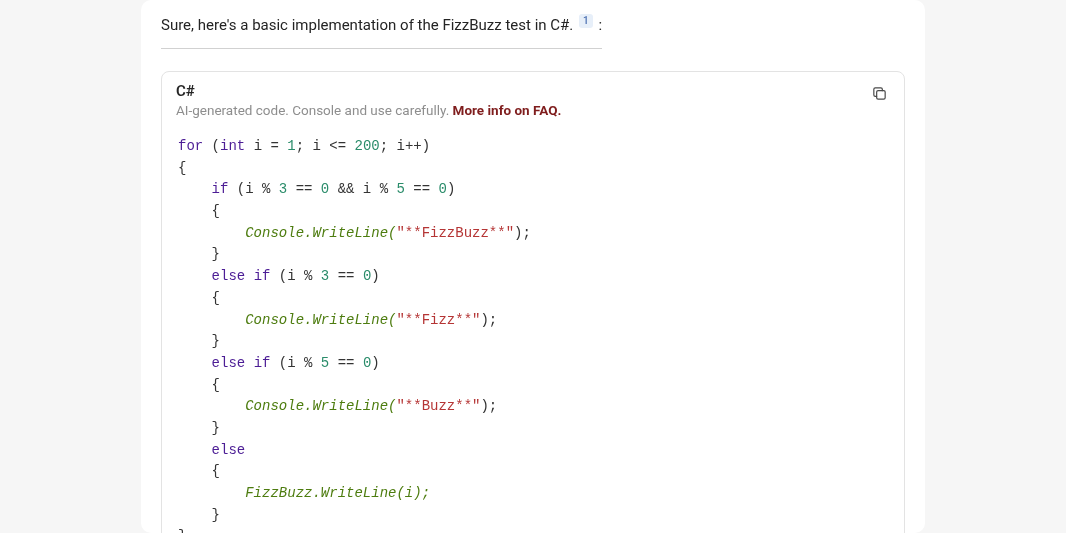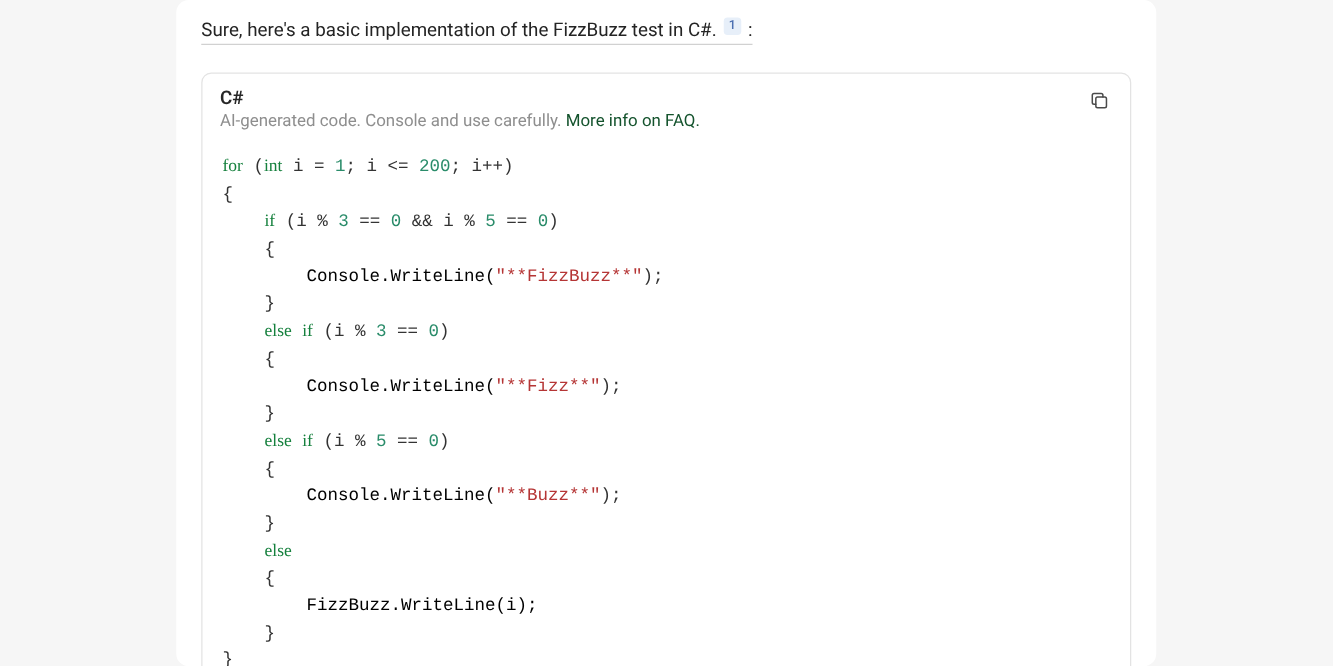--- a/index.html
+++ b/index.html
@@ -20,21 +20,21 @@
       background: #ffffff;
       width: 784px;
       margin-top: 0;
       padding: 14px 20px 20px 20px;
       border-radius: 10px;
     }
     .intro-line {
       font-size: 15px;
       color: #242424;
       border-bottom: 1px solid #d1d1d1;
-      padding-bottom: 2px;
+      padding-bottom: 14px;
       margin-bottom: 12px;
       display: inline-block;
     }
     .footnote-badge {
       display: inline-block;
       background: #e7eff9;
       color: #4b6fb1;
       font-size: 10px;
       border-radius: 3px;
       padding: 0 4px;
@@ -57,22 +57,23 @@
       font-size: 15px;
       font-weight: 600;
       color: #262626;
     }
     .disclaimer {
       font-size: 13.5px;
       color: #8e8e8e;
       margin-top: 2px;
     }
     .faq-link {
-      color: #14532d;
+      color: #7f1d1d;
       cursor: pointer;
+      font-weight: bold;
     }
     .copy-button {
       position: absolute;
       top: 10px;
       right: 12px;
       width: 26px;
       height: 26px;
       display: flex;
       align-items: center;
       justify-content: center;
@@ -82,23 +83,23 @@
       border-radius: 4px;
     }
     .code-body {
       font-family: "SFMono-Regular", Consolas, "Liberation Mono", Menlo, monospace;
       font-size: 14px;
       line-height: 1.55;
       padding: 10px 16px 16px 16px;
       color: #333;
       white-space: pre;
     }
-    .kw  { color: #15803d; font-family: Liberation Serif, serif; }  
+    .kw  { color: #4c1d95; }  
     .num { color: #2a8c6a; }  
-    .fn  { color: #000000; }  
+    .fn  { color: #4d7c0f; font-style: italic; }  
     .str { color: #b53535; }
   </style>
 </head>
 <body>
 
 <div class="message-container">
   <div>
     <span class="intro-line">
       <span>Sure, here's a basic implementation of the FizzBuzz test in C#.</span>
       <span class="footnote-badge">1</span>

